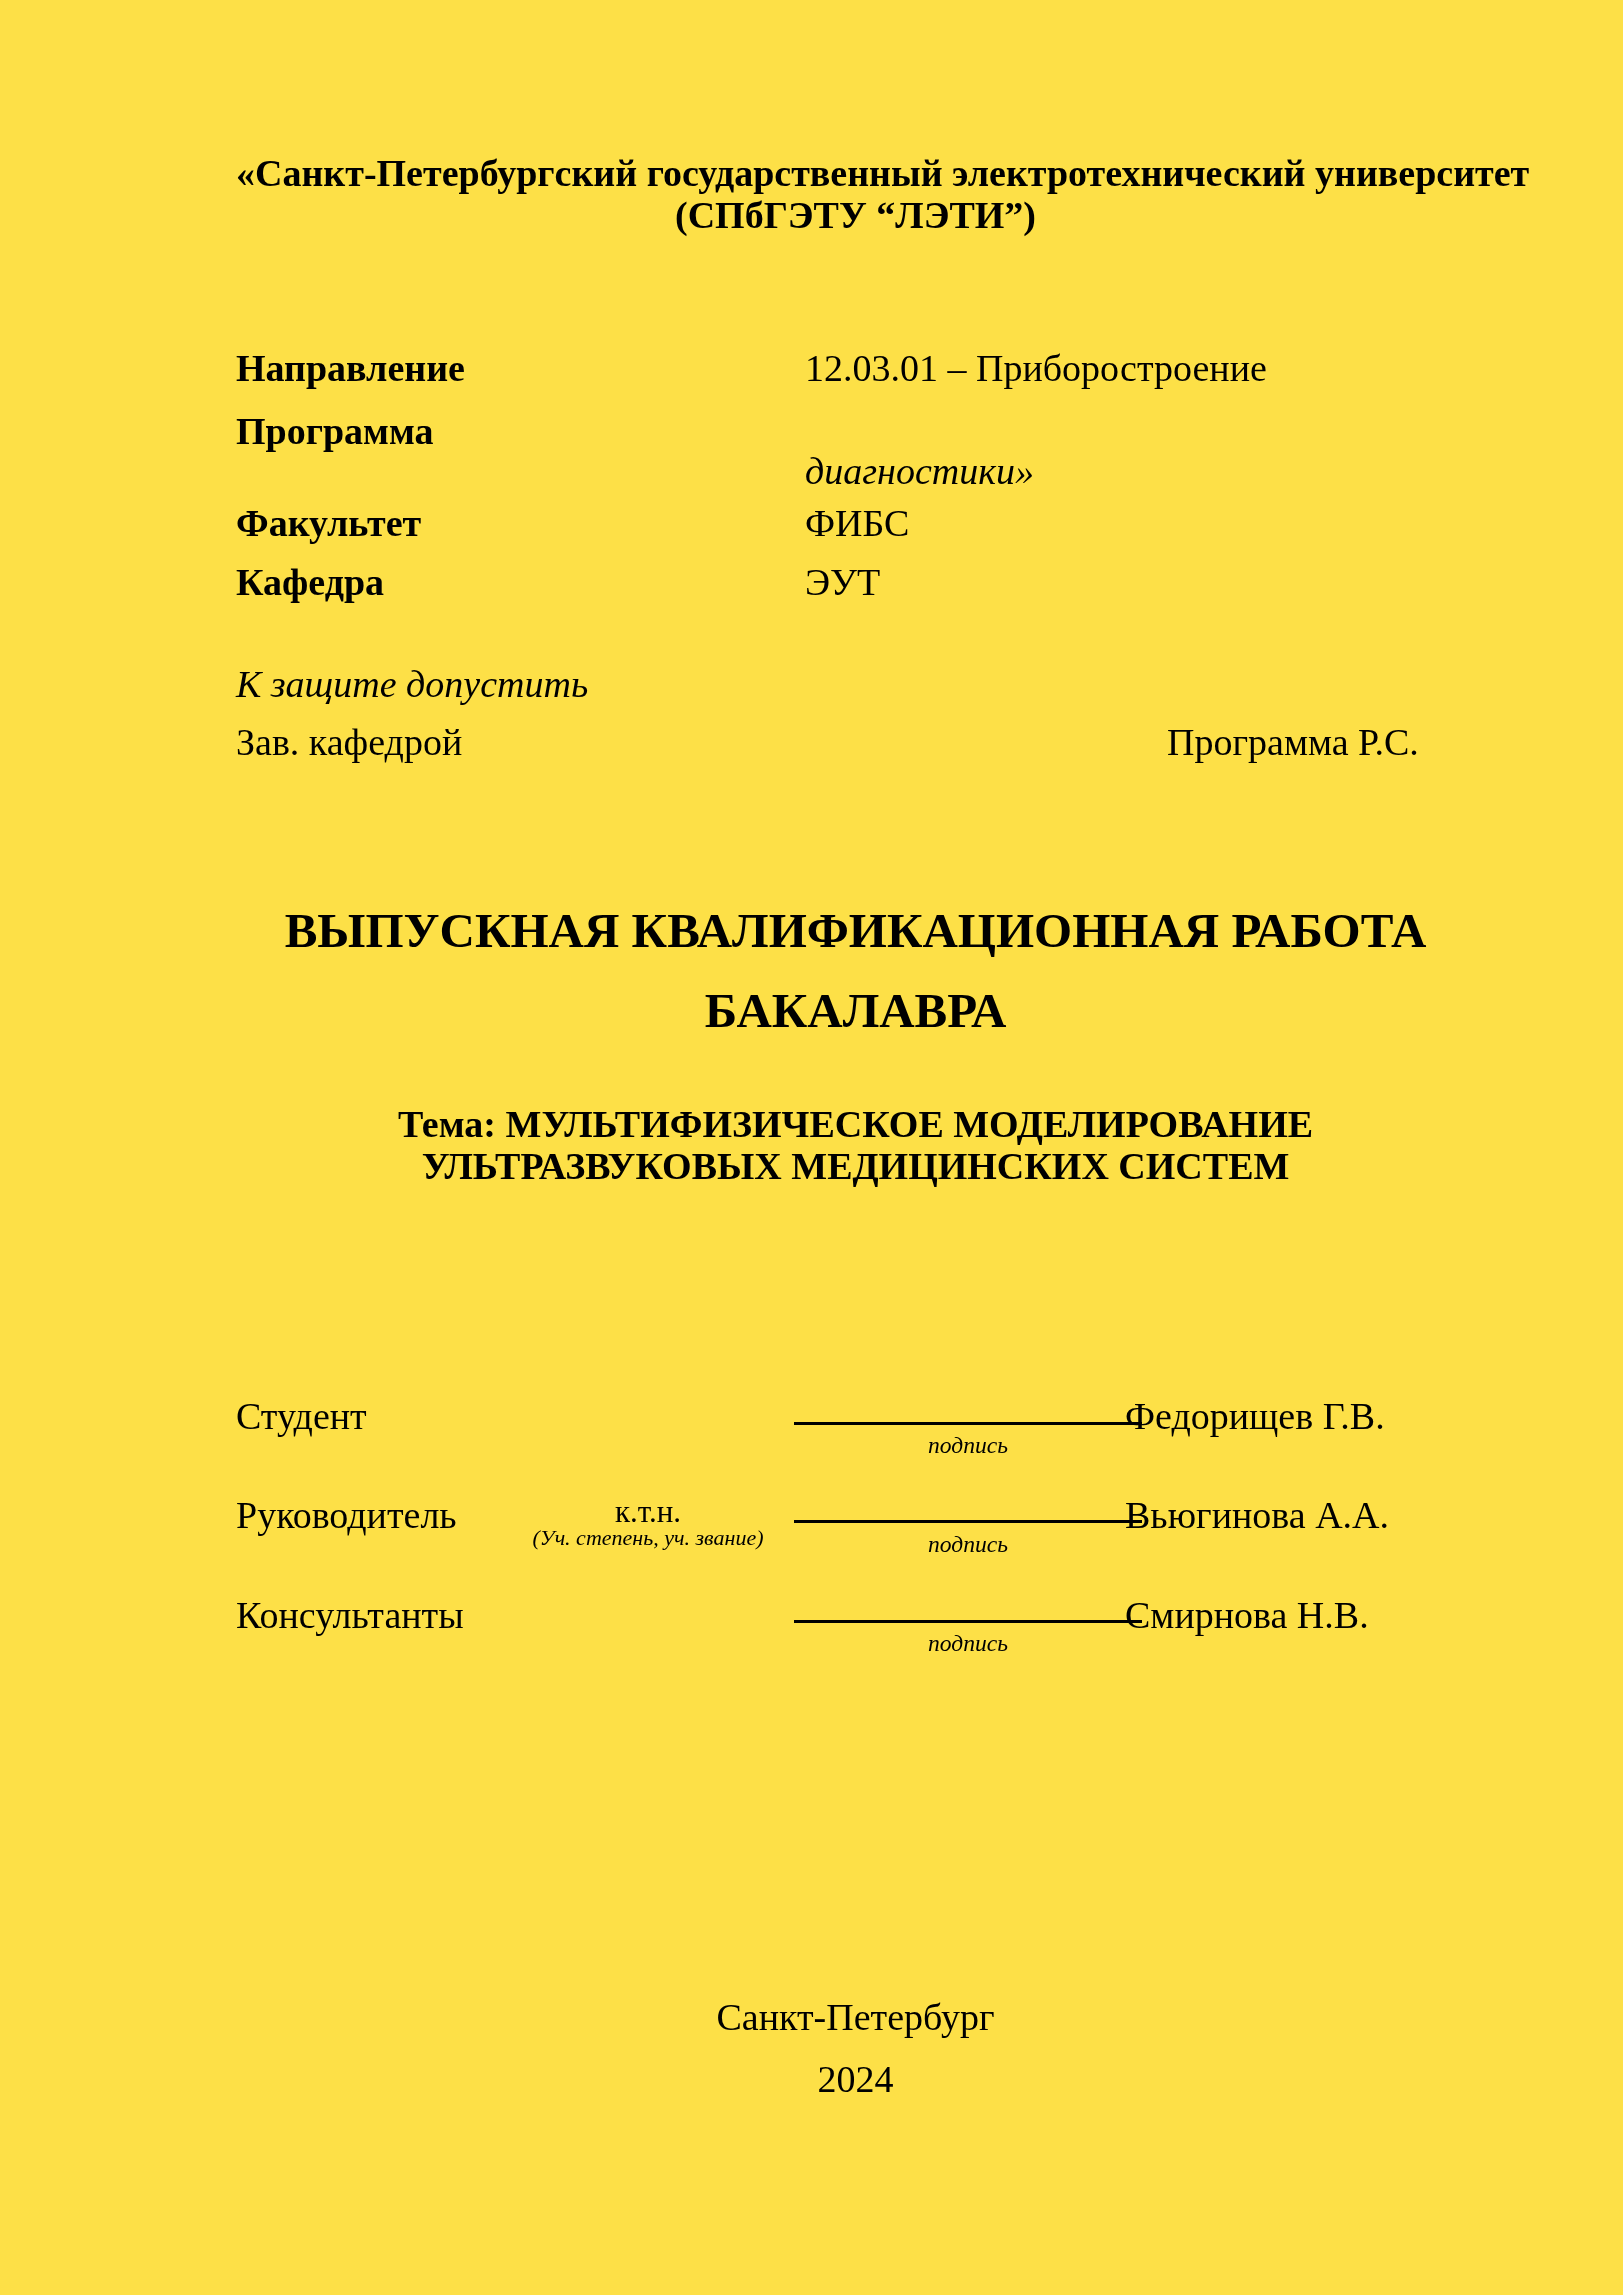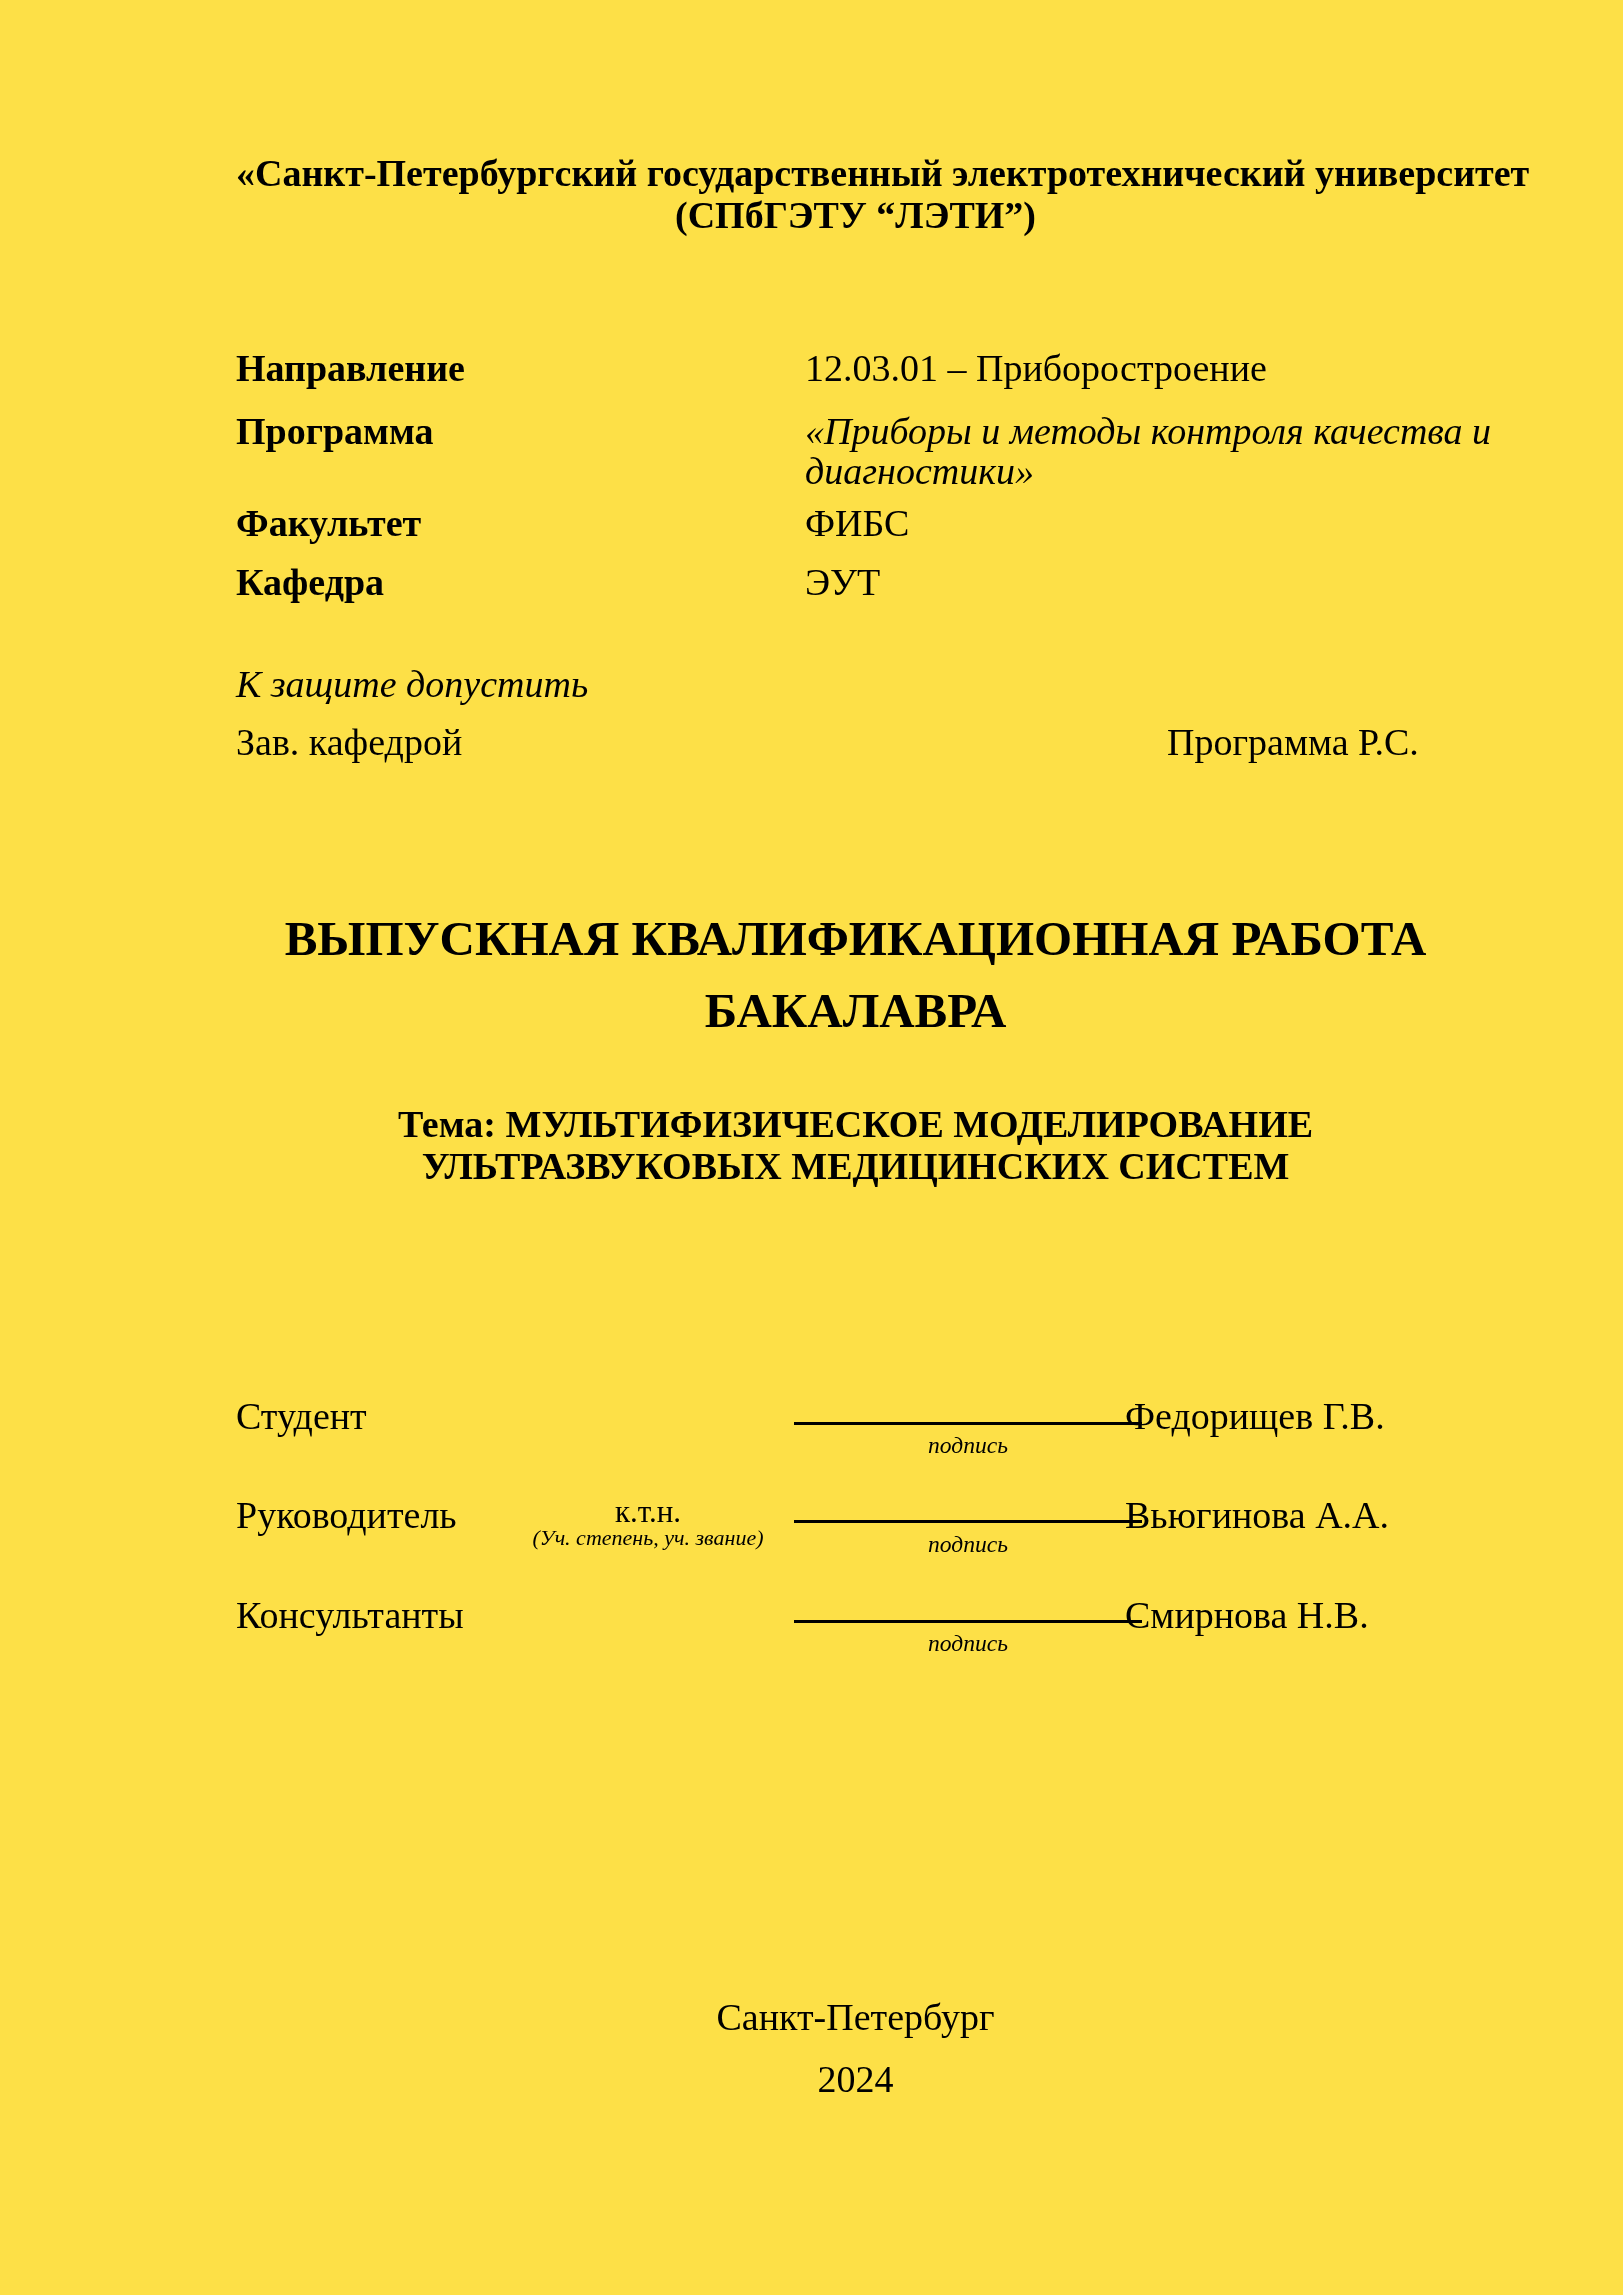--- a/index.html
+++ b/index.html
@@ -133,34 +133,33 @@
 
   <header class="uni-header">
     <div>«Санкт-Петербургский государственный электротехнический университет</div>
     <div>(СПбГЭТУ “ЛЭТИ”)</div>
   </header>
 
   <div class="lbl" style="top:347px;">Направление</div>
   <div class="val" style="top:347px;">12.03.01 – Приборостроение</div>
 
   <div class="lbl" style="top:410px;">Программа</div>
-  <div class="val italic" style="top:410px;">«Приборы и методы контроля качества и</div>
   <div class="val italic" style="top:450px;">диагностики»</div>
 
   <div class="lbl" style="top:502px;">Факультет</div>
   <div class="val" style="top:502px;">ФИБС</div>
 
   <div class="lbl" style="top:561px;">Кафедра</div>
   <div class="val" style="top:561px;">ЭУТ</div>
 
   <div class="body-text italic" style="left:236px; top:663px;text-align:right;">К защите допустить</div>
   <div class="body-text" style="left:236px; top:721px;">Зав. кафедрой</div>
   <div class="body-text" style="left:1167px; top:721px;">Программа Р.С.</div>
 
-  <div class="center-block doc-title" style="top:903px;margin-top:8px;">ВЫПУСКНАЯ КВАЛИФИКАЦИОННАЯ РАБОТА</div>
+  <div class="center-block doc-title" style="top:903px;">ВЫПУСКНАЯ КВАЛИФИКАЦИОННАЯ РАБОТА</div>
   <div class="center-block doc-title" style="top:983px;">БАКАЛАВРА</div>
 
   <div class="center-block theme-line" style="top:1103px;">Тема: МУЛЬТИФИЗИЧЕСКОЕ МОДЕЛИРОВАНИЕ</div>
   <div class="center-block theme-line" style="top:1145px;">УЛЬТРАЗВУКОВЫХ МЕДИЦИНСКИХ СИСТЕМ</div>
 
   <div class="sig-role" style="top:1395px;">Студент</div>
   <div class="sig-line" style="top:1422px;"></div>
   <div class="sig-caption" style="top:1432px;">подпись</div>
   <div class="sig-name" style="top:1395px;">Федорищев Г.В.</div>
 

